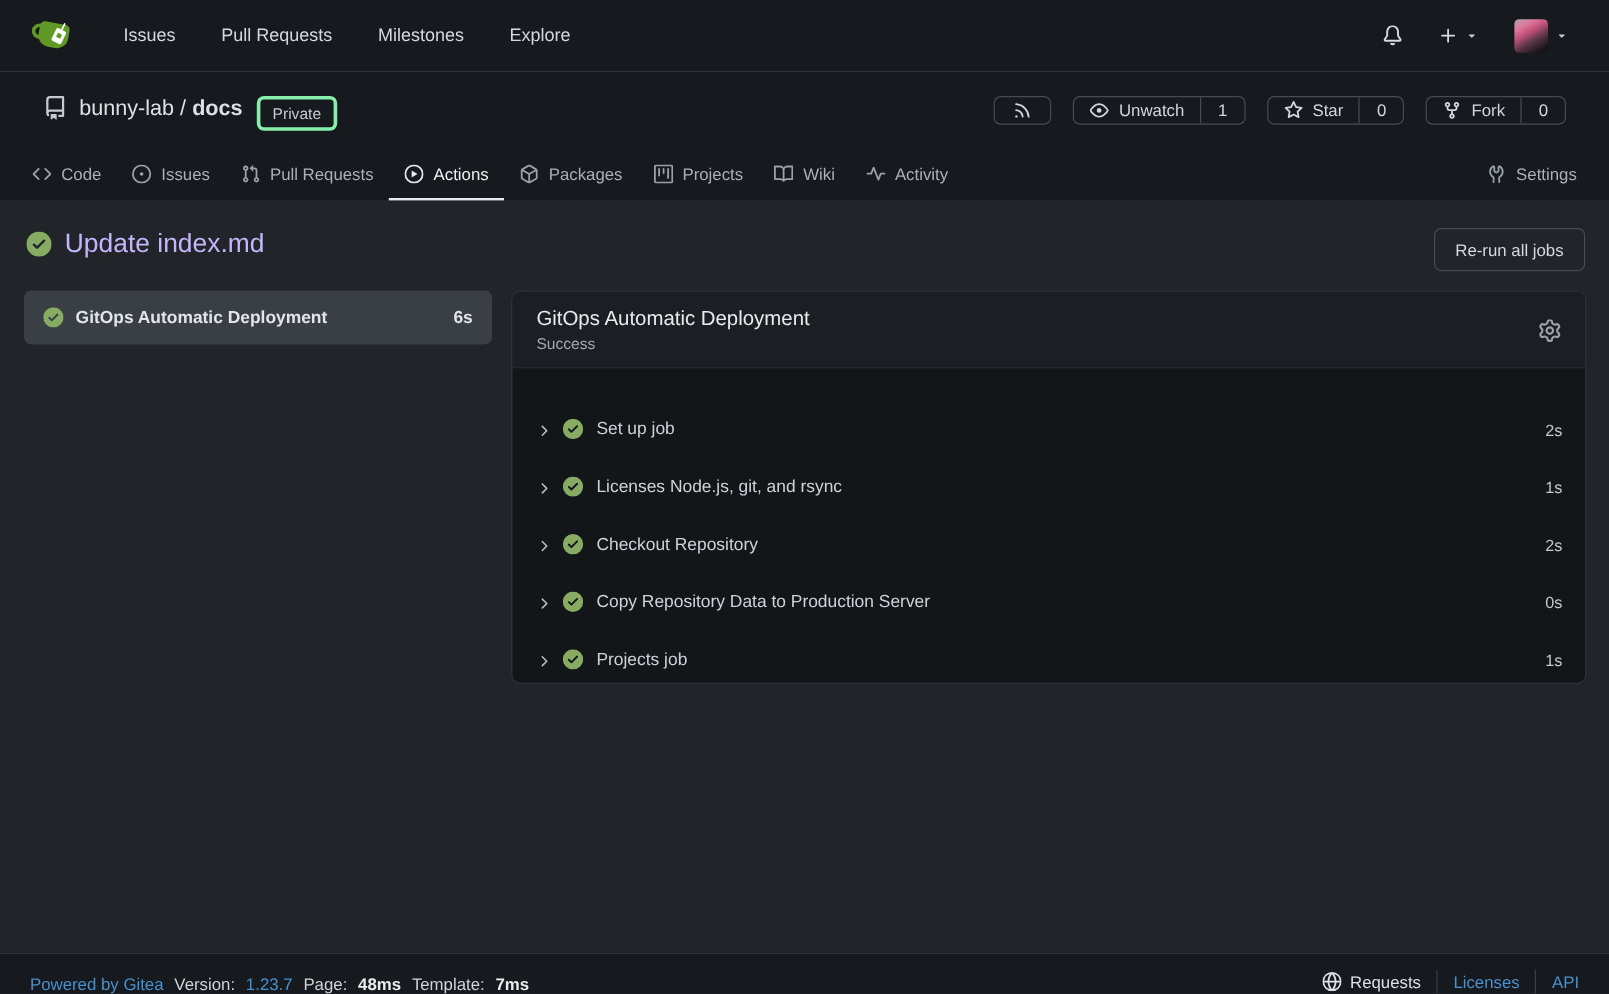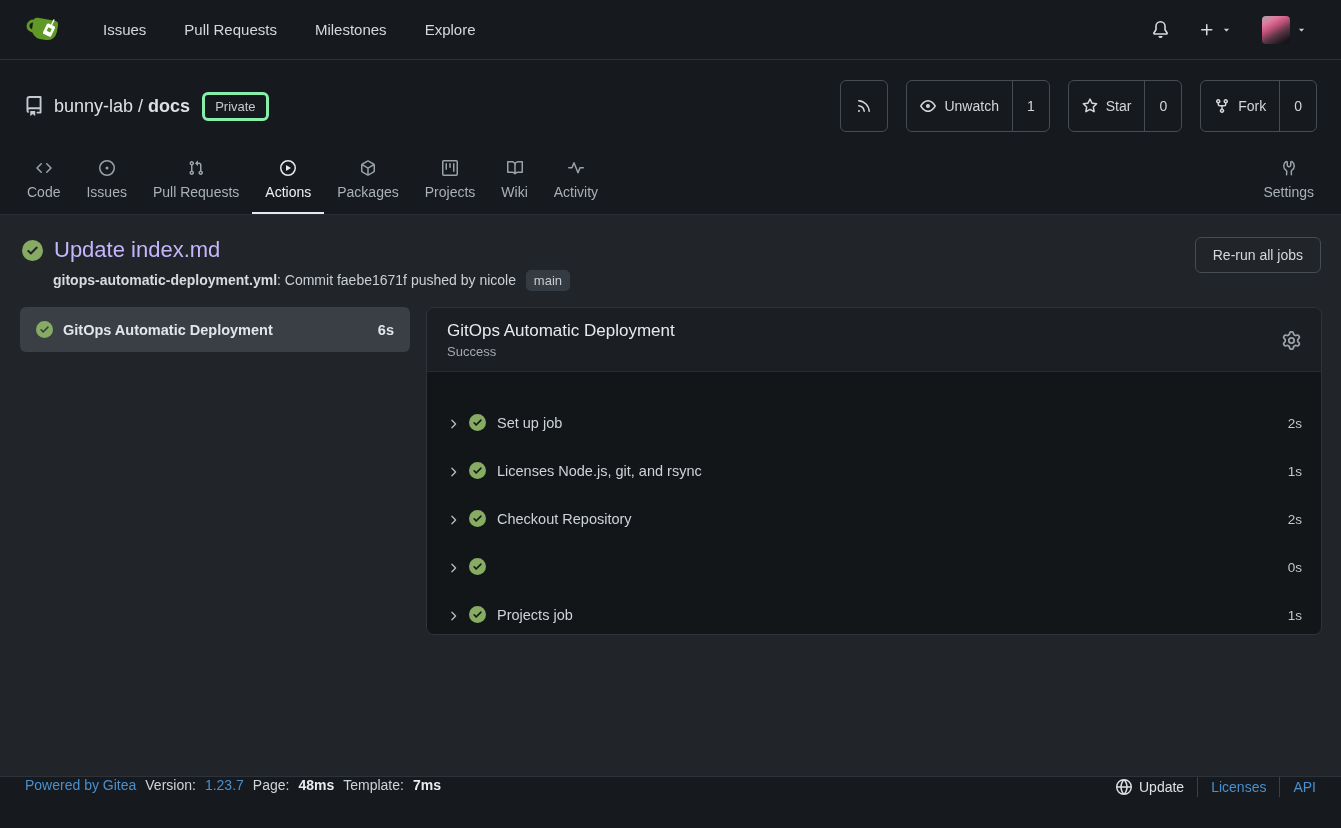--- a/index.html
+++ b/index.html
@@ -33,46 +33,45 @@
   .navbar-right{margin-left:auto;display:flex;align-items:center;gap:14px}
   .nav-icon-btn{color:#d6dade;padding:8px;cursor:pointer;display:flex;align-items:center;gap:6px}
   .caret{color:#c7ccd1}
   .avatar{
     width:28px;height:28px;border-radius:4px;
     background:linear-gradient(150deg,#a9a6ab 0%,#e07a9d 22%,#c2527a 40%,#5a3644 62%,#191419 88%);
   }
 
   
   .repo-header{background:var(--nav-bg);flex:none}
-  .repo-title-row{display:flex;align-items:center;padding:20px 24px 16px}
+  .repo-title-row{display:flex;align-items:flex-start;padding:20px 36px 16px}
   .repo-icon{color:#c5cad0;margin-right:10px}
   .repo-title{font-size:18px;color:#dde1e5}
   .repo-title .owner,.repo-title .slash{font-weight:400}
   .repo-title .name{font-weight:700}
   .repo-title span{cursor:pointer}
   .visibility-badge{
     margin-left:12px;font-size:13px;color:#c6cbd0;border:3px solid #86efac;
     border-radius:6px;padding:4px 10px;
   }
   .repo-actions{margin-left:auto;display:flex;gap:18px}
   .btn-group{
     display:flex;align-items:stretch;border:1px solid var(--btn-border);
-    border-radius:6px;height:52px;overflow:hidden;color:#d3d7db;
+    border-radius:6px;height:24px;overflow:hidden;color:#d3d7db;
   }
   .btn-main{display:flex;align-items:center;gap:8px;padding:0 13px;cursor:pointer;font-size:14px}
   .btn-count{display:flex;align-items:center;padding:0 14px;border-left:1px solid var(--btn-border);cursor:pointer}
   .btn-square{width:46px;justify-content:center;padding:0}
 
   
   .repo-tabs{display:flex;align-items:stretch;padding:0 14px;border-bottom:1px solid #272d33}
   .tab{
     display:flex;align-items:center;gap:8px;padding:12px 13px;margin-bottom:0;
     color:#a9b1b8;font-size:14px;text-decoration:none;cursor:pointer;
     border-bottom:2px solid transparent;
-    flex-direction:column;
   }
   .tab .icon{color:#9aa2a9}
   .tab.active{color:#eef1f4;font-weight:400;border-bottom-color:#e6eaee}
   .tab.active .icon{color:#e6eaee}
   .tab-settings{margin-left:auto}
 
   
   .content{flex:1;display:flex;flex-direction:column;padding-top:22px}
   .run-header{display:flex;align-items:flex-start;padding:0 20px 0 22px}
   .run-header-left{flex:1}
@@ -113,22 +112,22 @@
   .gear-btn{margin-left:auto;color:#9aa1a8;cursor:pointer}
   .steps{background:var(--panel-body-bg);padding:11px 0}
   .step-row{display:flex;align-items:flex-end;height:48px;padding:0 19px;cursor:pointer}
   .step-row .chev{color:#b6bcc2;margin-right:9px}
   .step-row .check{margin-right:11px}
   .step-name{font-size:14.5px;color:#ced3d8}
   .step-duration{margin-left:auto;font-size:13.5px;color:#c2c8cd}
 
   
   .footer{
-    flex:none;height:52px;background:var(--nav-bg);border-top:1px solid #2c3237;
-    display:flex;align-items:flex-start;padding:0 25px;font-size:14px;color:#cfd4d8;
+    flex:none;height:34px;background:var(--nav-bg);border-top:1px solid #2c3237;
+    display:flex;align-items:flex-end;padding:0 25px;font-size:14px;color:#cfd4d8;
     margin-top:auto;
   }
   .footer a{color:var(--link);text-decoration:none;cursor:pointer}
   .footer .sep{display:inline-block;width:9px}
   .footer b{color:#e9edf0}
   .footer-right{margin-left:auto;display:flex;align-items:center}
   .lang{display:flex;align-items:center;gap:7px;color:#dde1e5;cursor:pointer}
   .footer-divider{width:1px;height:20px;background:#3a4046;margin:0 13px}
 </style>
 </head>
@@ -320,24 +319,20 @@
   <div class="run-header">
     <div class="run-header-left">
       <div class="run-title-row">
         <span class="icon check-icon">
           <svg width="21" height="21" viewBox="0 0 16 16">
               <path fill-rule="evenodd" clip-rule="evenodd" d="M8 16A8 8 0 1 0 8 0a8 8 0 0 0 0 16Zm3.78-9.72a.75.75 0 0 0-1.06-1.06L6.75 9.19 5.28 7.72a.75.75 0 0 0-1.06 1.06l2 2a.75.75 0 0 0 1.06 0l4.5-4.5Z"></path>
             </svg>
         </span>
         <h1 class="run-title">Update index.md</h1>
       </div>
-      <div class="run-sub">
-        <span class="wf-file">gitops-automatic-deployment.yml</span><span>: Commit faebe1671f pushed by nicole</span>
-        <span class="branch-badge">main</span>
-      </div>
     </div>
     <button class="rerun-btn">Re-run all jobs</button>
   </div>
 
   <div class="run-body">
 
     <div class="job-sidebar">
       <div class="job-item">
         <span class="icon check-icon">
           <svg width="17" height="17" viewBox="0 0 16 16">
@@ -412,20 +407,21 @@
             <span class="icon chev">
               <svg width="14" height="14" viewBox="0 0 16 16">
                 <path d="M6.22 3.22a.75.75 0 0 1 1.06 0l4.25 4.25a.75.75 0 0 1 0 1.06l-4.25 4.25a.751.751 0 0 1-1.042-.018.751.751 0 0 1-.018-1.042L9.94 8 6.22 4.28a.75.75 0 0 1 0-1.06Z"></path>
               </svg>
             </span>
             <span class="icon check check-icon">
               <svg width="17" height="17" viewBox="0 0 16 16">
                 <path fill-rule="evenodd" clip-rule="evenodd" d="M8 16A8 8 0 1 0 8 0a8 8 0 0 0 0 16Zm3.78-9.72a.75.75 0 0 0-1.06-1.06L6.75 9.19 5.28 7.72a.75.75 0 0 0-1.06 1.06l2 2a.75.75 0 0 0 1.06 0l4.5-4.5Z"></path>
               </svg>
             </span>
+            <span class="step-name">Copy Repository Data to Production Server</span>
             <span class="step-duration">0s</span>
           </div>
 
           <div class="step-row">
             <span class="icon chev">
               <svg width="14" height="14" viewBox="0 0 16 16">
                 <path d="M6.22 3.22a.75.75 0 0 1 1.06 0l4.25 4.25a.75.75 0 0 1 0 1.06l-4.25 4.25a.751.751 0 0 1-1.042-.018.751.751 0 0 1-.018-1.042L9.94 8 6.22 4.28a.75.75 0 0 1 0-1.06Z"></path>
               </svg>
             </span>
             <span class="icon check check-icon">
@@ -445,20 +441,20 @@
   <span>
     <a>Powered by Gitea</a><span class="sep"></span><span>Version:</span><span class="sep"></span><a>1.23.7</a><span class="sep"></span><span>Page:</span><span class="sep"></span><b>48ms</b><span class="sep"></span><span>Template:</span><span class="sep"></span><b>7ms</b>
   </span>
   <span class="footer-right">
     <span class="lang">
       <span class="icon">
         <svg width="16" height="16" viewBox="0 0 16 16">
             <path d="M8 0a8 8 0 1 1 0 16A8 8 0 0 1 8 0ZM5.78 8.75a9.64 9.64 0 0 0 1.363 4.177c.255.426.542.832.857 1.215.245-.296.551-.705.857-1.215A9.64 9.64 0 0 0 10.22 8.75Zm4.44-1.5a9.64 9.64 0 0 0-1.363-4.177c-.307-.51-.612-.919-.857-1.215a9.927 9.927 0 0 0-.857 1.215A9.64 9.64 0 0 0 5.78 7.25Zm-5.944 1.5H1.543a6.507 6.507 0 0 0 4.666 5.5c-.123-.181-.24-.365-.352-.552-.715-1.192-1.437-2.874-1.581-4.948Zm-2.733-1.5h2.733c.144-2.074.866-3.756 1.58-4.948.12-.197.237-.381.353-.552a6.507 6.507 0 0 0-4.666 5.5Zm10.181 1.5c-.144 2.074-.866 3.756-1.58 4.948-.12.197-.237.381-.353.552a6.507 6.507 0 0 0 4.666-5.5Zm2.733-1.5a6.507 6.507 0 0 0-4.666-5.5c.123.181.24.365.352.552.715 1.192 1.437 2.874 1.581 4.948Z"></path>
           </svg>
       </span>
-      <span>Update</span>
+      <span>Requests</span>
     </span>
     <span class="footer-divider"></span>
     <a>Licenses</a>
     <span class="footer-divider"></span>
     <a>API</a>
   </span>
 </div>
 
 </body></html>

